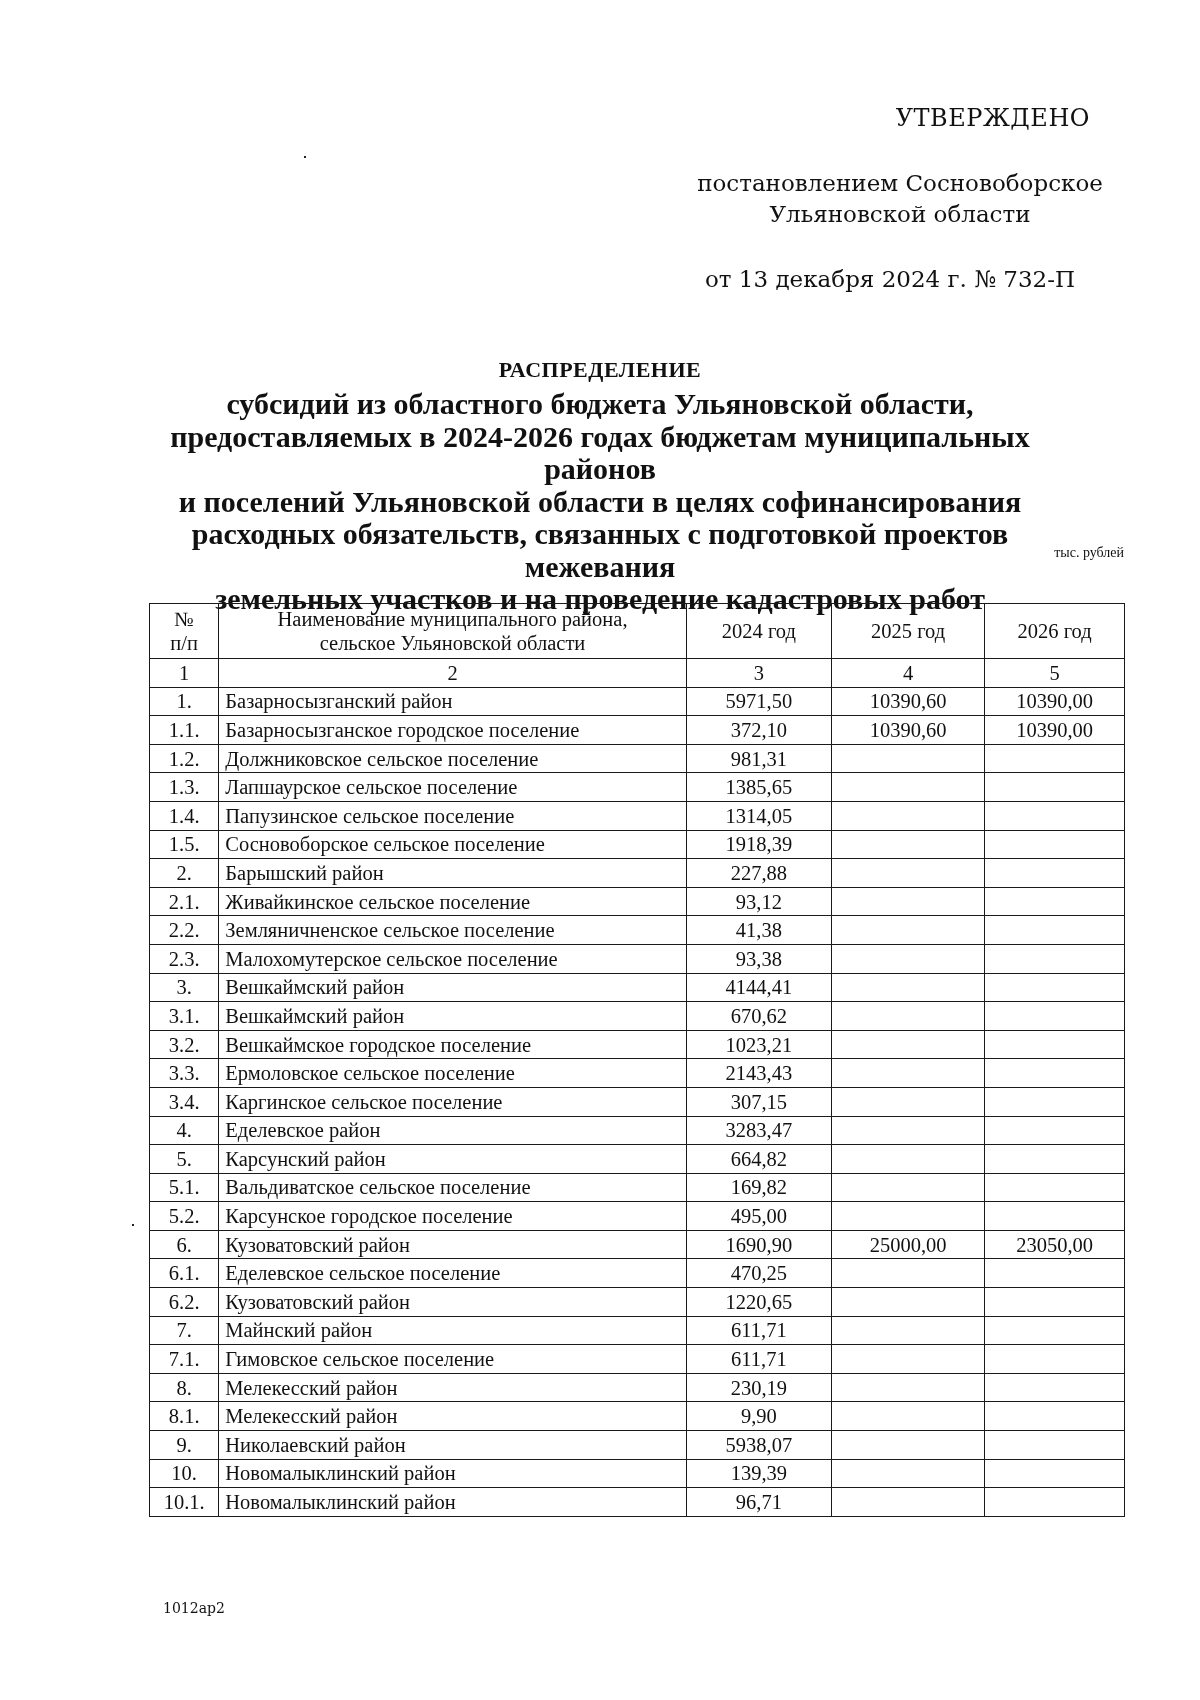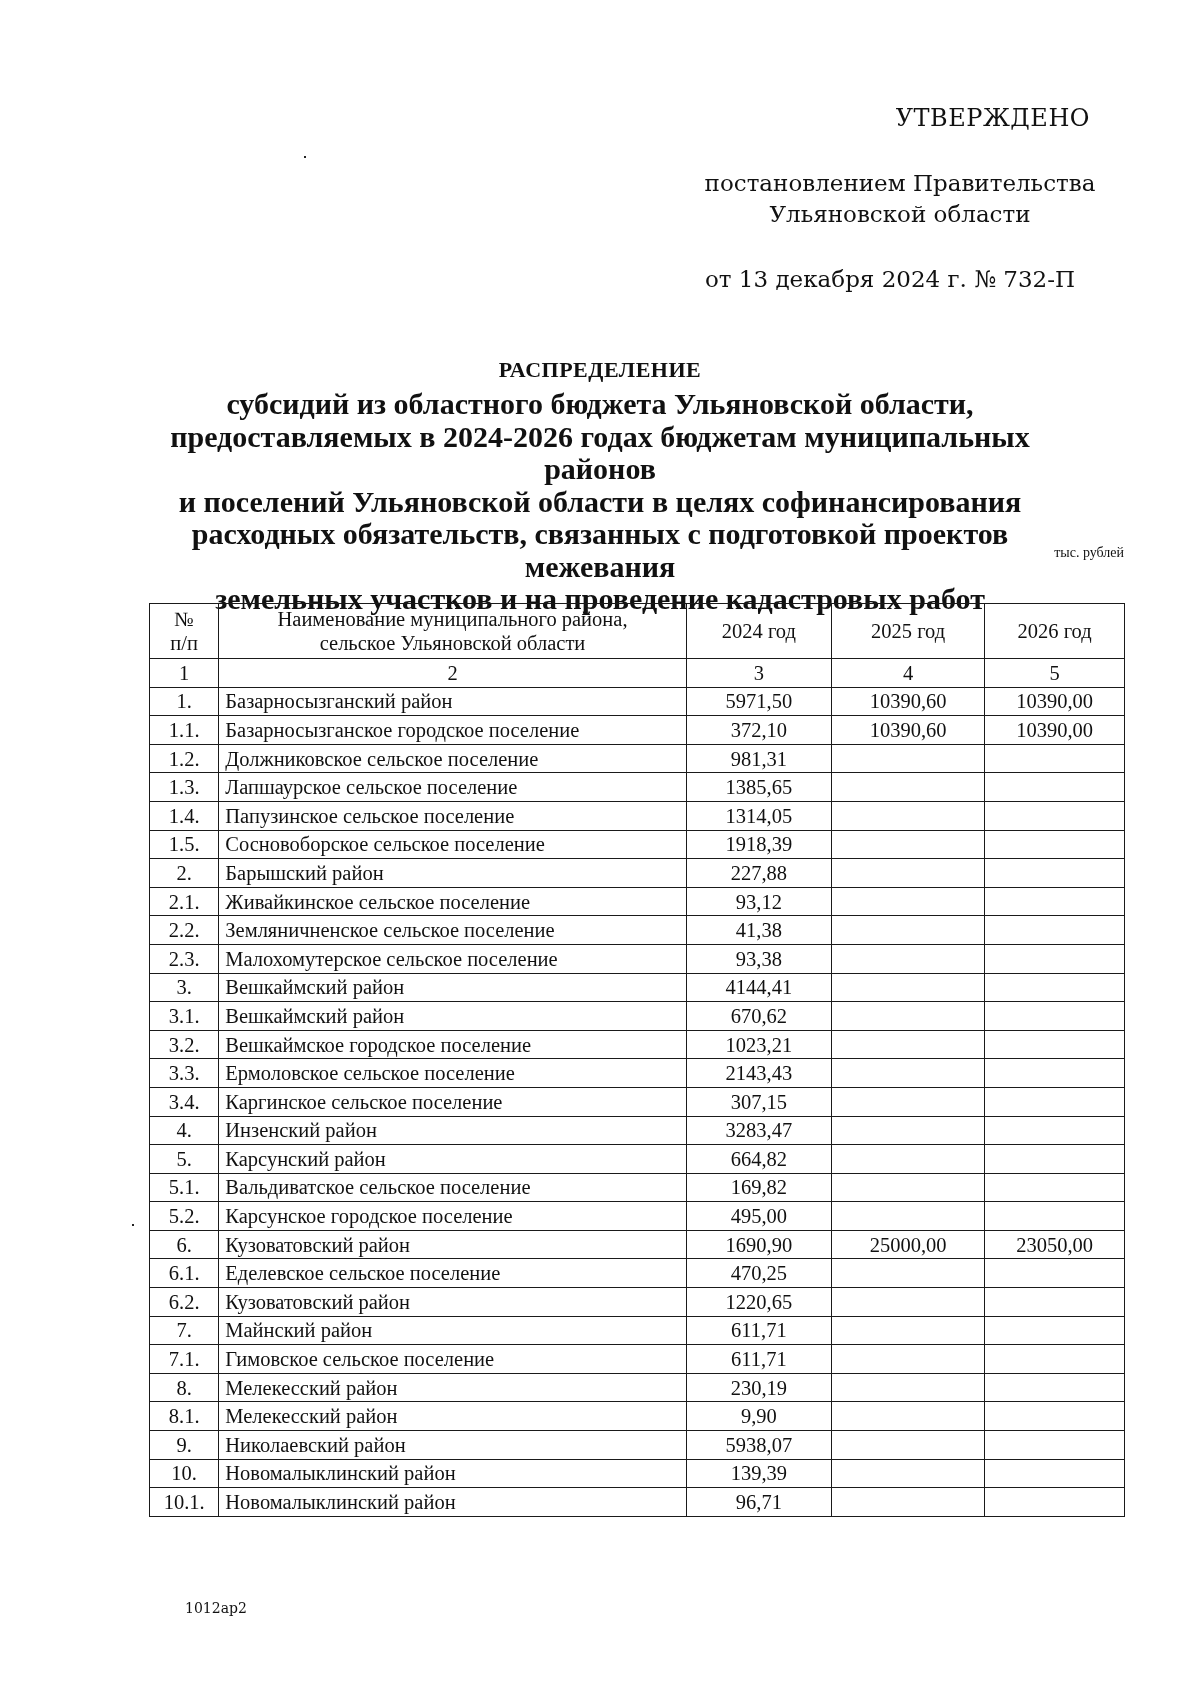--- a/index.html
+++ b/index.html
@@ -105,36 +105,35 @@
     col.c-y3 { width: 142px; }
     td.num { text-align: center; }
     td.name { text-align: left; padding-left: 9px; }
     td.val { text-align: center; }
     .footer-code {
       position: absolute;
       top: 1600px;
       left: 163px;
       font-size: 14px;
       font-family: "DejaVu Serif", serif;
-      margin-left: 22px;
     }
     .speck {
       position: absolute;
       width: 2px;
       height: 2px;
       background: #222;
     }
   </style>
 </head>
 <body>
 
 <div class="approval">
   <div class="approved-word">УТВЕРЖДЕНО</div>
   <div class="resolution">
-    <div>постановлением Правительства</div>
+    <div>постановлением Сосновоборское</div>
     <div>Ульяновской области</div>
   </div>
   <div class="date-line">от 13 декабря 2024 г. № 732-П</div>
 </div>
 
 <div class="speck" style="top:156px;left:304px;"></div>
 <div class="speck" style="top:1224px;left:132px;"></div>
 
 <div class="title-block">
   <div class="doc-title">РАСПРЕДЕЛЕНИЕ</div>
@@ -280,21 +279,21 @@
       </tr>
       <tr>
         <td class="num">3.4.</td>
         <td class="name">Каргинское сельское поселение</td>
         <td class="val">307,15</td>
         <td class="val"></td>
         <td class="val"></td>
       </tr>
       <tr>
         <td class="num">4.</td>
-        <td class="name">Инзенский район</td>
+        <td class="name">Еделевское район</td>
         <td class="val">3283,47</td>
         <td class="val"></td>
         <td class="val"></td>
       </tr>
       <tr>
         <td class="num">5.</td>
         <td class="name">Карсунский район</td>
         <td class="val">664,82</td>
         <td class="val"></td>
         <td class="val"></td>

